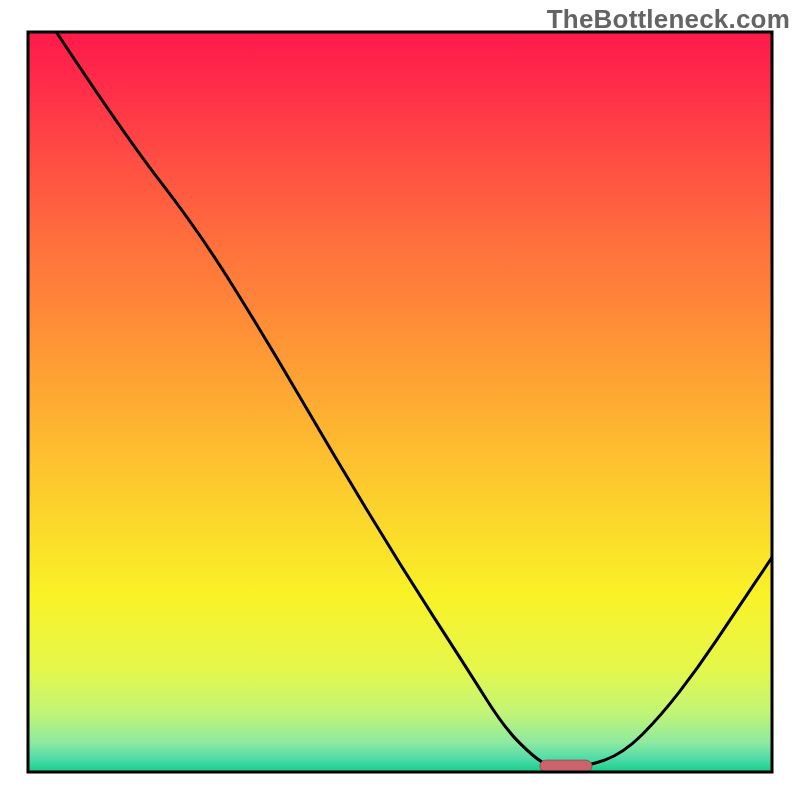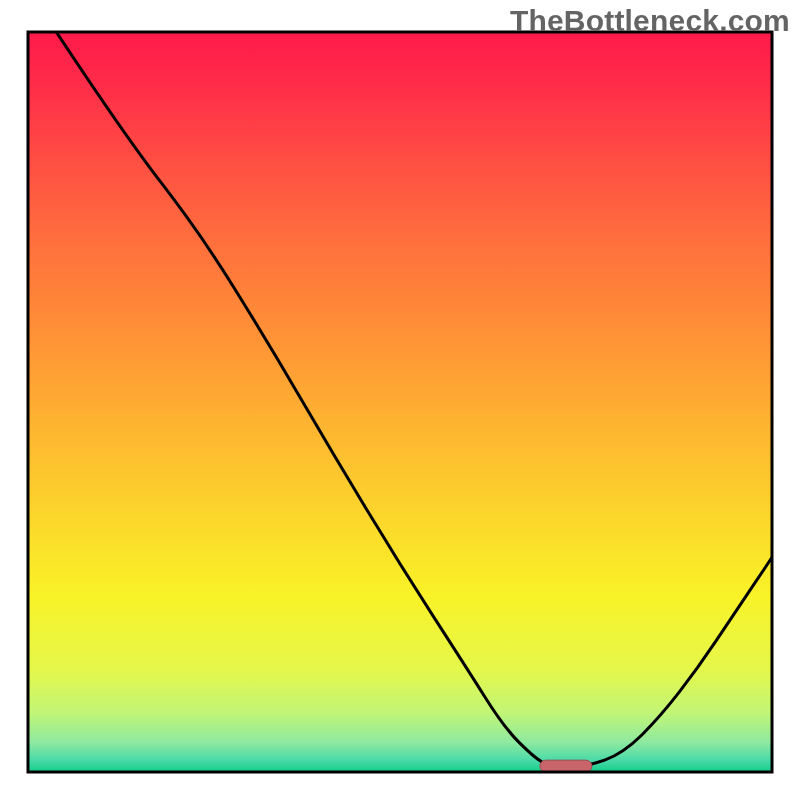--- a/index.html
+++ b/index.html
@@ -12,21 +12,21 @@
   }
   .container {
     position: relative;
     width: 800px;
     height: 800px;
   }
   .watermark {
     position: absolute;
     top: 4px;
     right: 10px;
-    font-size: 30px;
+    font-size: 26px;
     font-weight: bold;
     color: #646464;
     letter-spacing: 0.2px;
   }
   svg {
     display: block;
   }
 </style>
 </head>
 <body>

